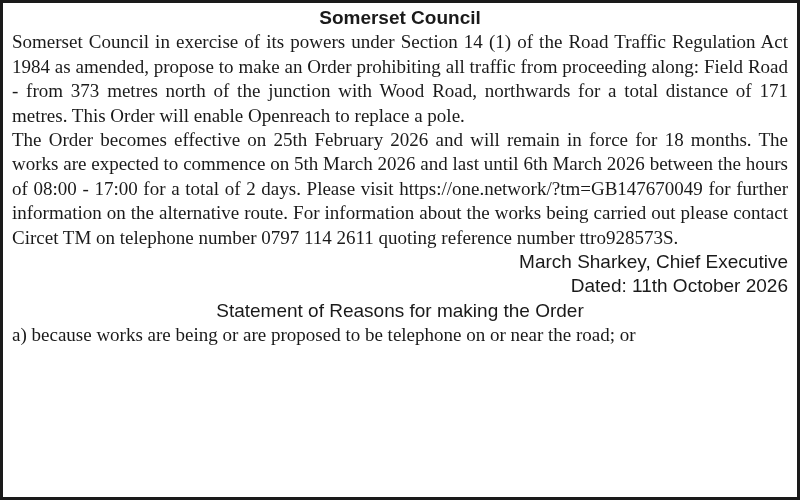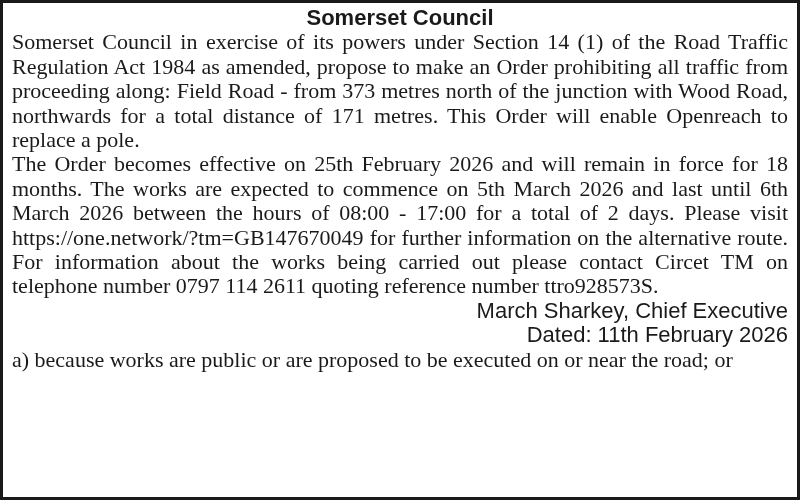--- a/index.html
+++ b/index.html
@@ -17,21 +17,21 @@
     width: 800px;
     height: 500px;
     background: #ffffff;
     border: 3px solid #1a1a1a;
     color: #1a1a1a;
     padding: 3px 9px 0 9px;
     overflow: hidden;
   }
   .line {
     margin: 0;
-    font-size: 22px;
+    font-size: 19px;
     line-height: 24.4px;
   }
   .hdr {
     font-weight: bold;
     text-align: center;
   }
   .just {
     text-align: justify;
     font-family: Liberation Serif, serif;
   }
@@ -46,17 +46,18 @@
 <body>
 
 <div class="notice">
   <p class="line hdr">Somerset Council</p>
 
   <p class="line just">Somerset Council in exercise of its powers under Section 14 (1) of the Road Traffic Regulation Act 1984 as amended, propose to make an Order prohibiting all traffic from proceeding along: Field Road - from 373 metres north of the junction with Wood Road, northwards for a total distance of 171 metres. This Order will enable Openreach to replace a pole.</p>
 
   <p class="line just"><span>The Order becomes effective on 25th February 2026 and will remain in force for 18 months. The works are expected to commence on 5th March 2026 and last until 6th March 2026 between the hours of 08:00 - 17:00 for a total of 2 days. Please visit </span><span>https://one.network/?tm=GB147670049</span><span> for further information on the alternative route. For information about the works being carried out please contact Circet TM on telephone number 0797 114 2611 quoting reference number ttro928573S.</span></p>
 
   <p class="line right">March Sharkey, Chief Executive</p>
-  <p class="line right">Dated: 11th February 2026</p>
+  <p class="line right">Dated: 11th October 2026</p>
 
+  <p class="line center">Statement of Reasons for making the Order</p>
 
-  <p class="line just">a) because works are public or are proposed to be executed on or near the road; or</p>
+  <p class="line just">a) because works are being or are proposed to be telephone on or near the road; or</p>
 </div>
 
 </body></html>

